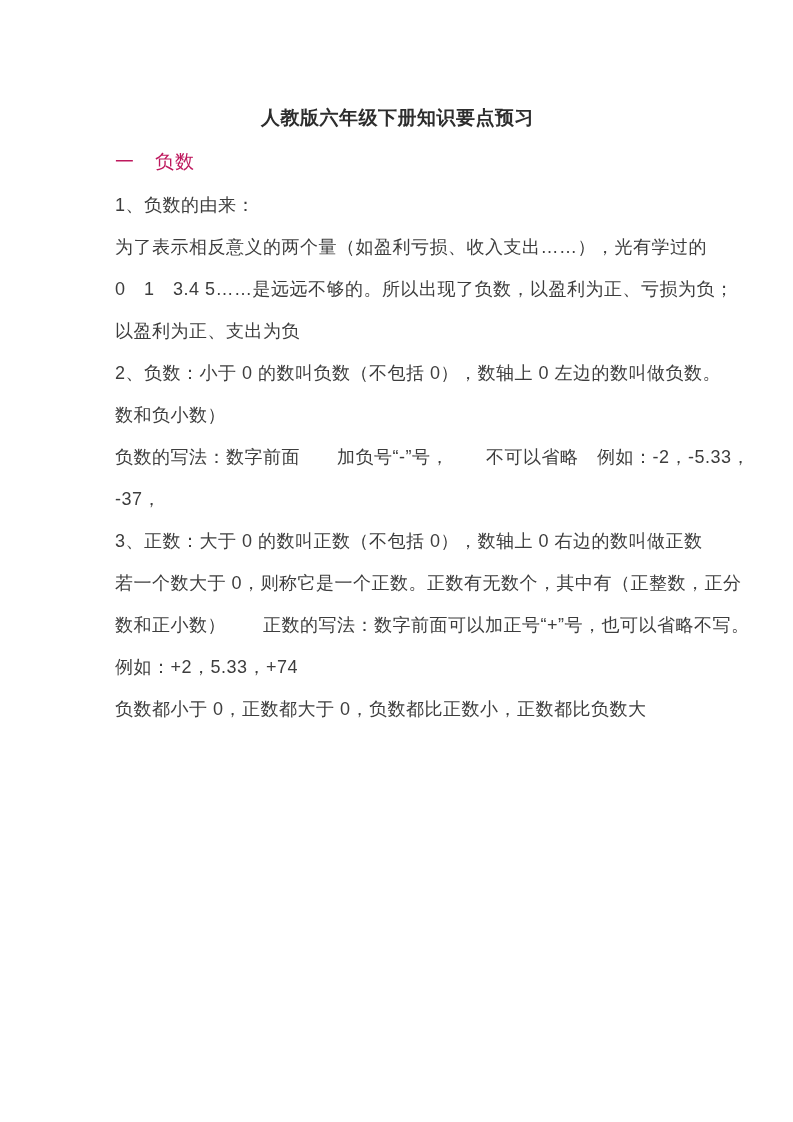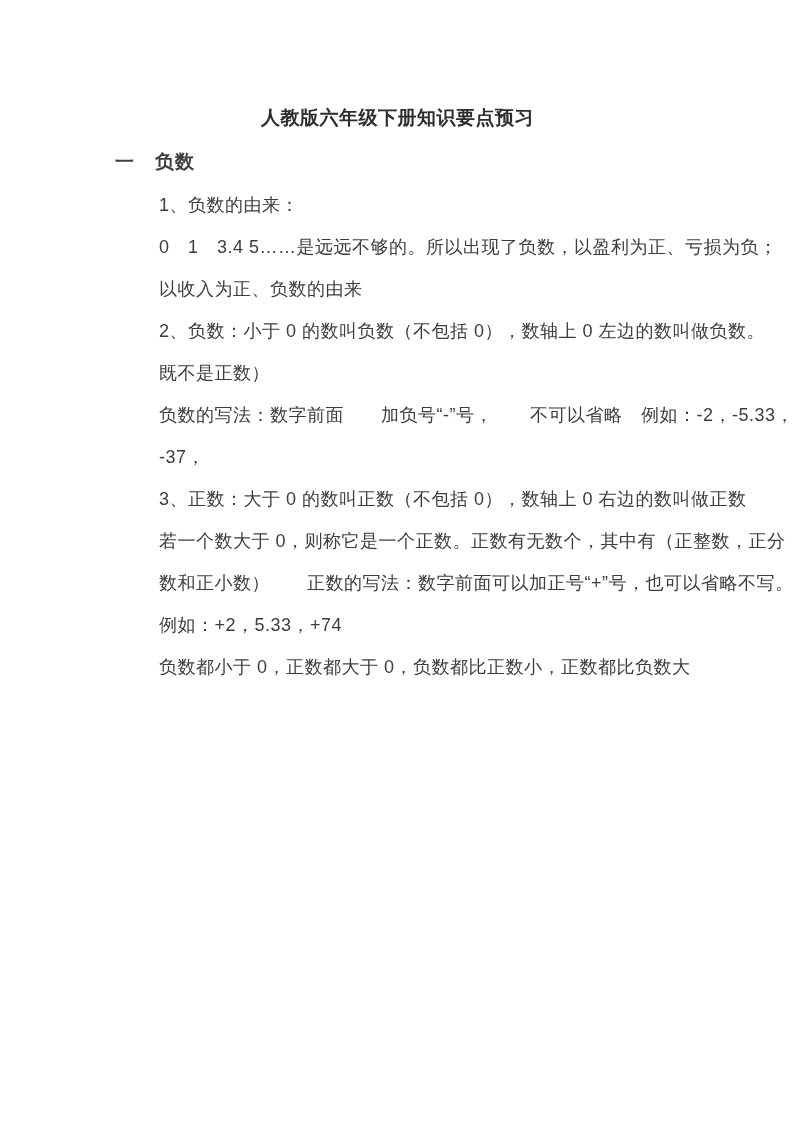--- a/index.html
+++ b/index.html
@@ -25,51 +25,51 @@
     font-weight: bold;
     text-align: center;
     color: #2d2d2d;
     line-height: 28px;
     letter-spacing: 0.5px;
     white-space: nowrap;
   }
   .section-heading {
     margin: 8px 0 0 0;
     font-size: 19px;
-    font-weight: bold;
-    color: #404040;
+    font-weight: normal;
+    color: #be185d;
     line-height: 44px;
     letter-spacing: 1px;
     white-space: nowrap;
   }
   .body-lines {
     margin: 0;
   }
   .body-line {
     font-size: 18px;
     color: #3d3d3d;
     line-height: 42px;
     letter-spacing: 0.5px;
     white-space: nowrap;
-    margin-left: 44px;
   }
 </style>
 </head>
 <body>
 
 <div class="page">
   <div class="content">
     <h1 class="doc-title">人教版六年级下册知识要点预习</h1>
     <h2 class="section-heading">一　负数</h2>
     <div class="body-lines">
       <div class="body-line">1、负数的由来：</div>
+      <div class="body-line">为了表示相反意义的两个量（如盈利亏损、收入支出……），光有学过的</div>
       <div class="body-line">0　1　3.4 5……是远远不够的。所以出现了负数，以盈利为正、亏损为负；</div>
-      <div class="body-line">以收入为正、负数的由来</div>
+      <div class="body-line">以盈利为正、支出为负</div>
       <div class="body-line">2、负数：小于 0 的数叫负数（不包括 0），数轴上 0 左边的数叫做负数。</div>
-      <div class="body-line">既不是正数）</div>
+      <div class="body-line">数和负小数）</div>
       <div class="body-line">负数的写法：数字前面　　加负号“-”号，　　不可以省略　例如：-2，-5.33，</div>
       <div class="body-line">-37，</div>
       <div class="body-line">3、正数：大于 0 的数叫正数（不包括 0），数轴上 0 右边的数叫做正数</div>
       <div class="body-line">若一个数大于 0，则称它是一个正数。正数有无数个，其中有（正整数，正分</div>
       <div class="body-line">数和正小数）　　正数的写法：数字前面可以加正号“+”号，也可以省略不写。</div>
       <div class="body-line">例如：+2，5.33，+74</div>
       <div class="body-line">负数都小于 0，正数都大于 0，负数都比正数小，正数都比负数大</div>
     </div>
   </div>
 </div>

